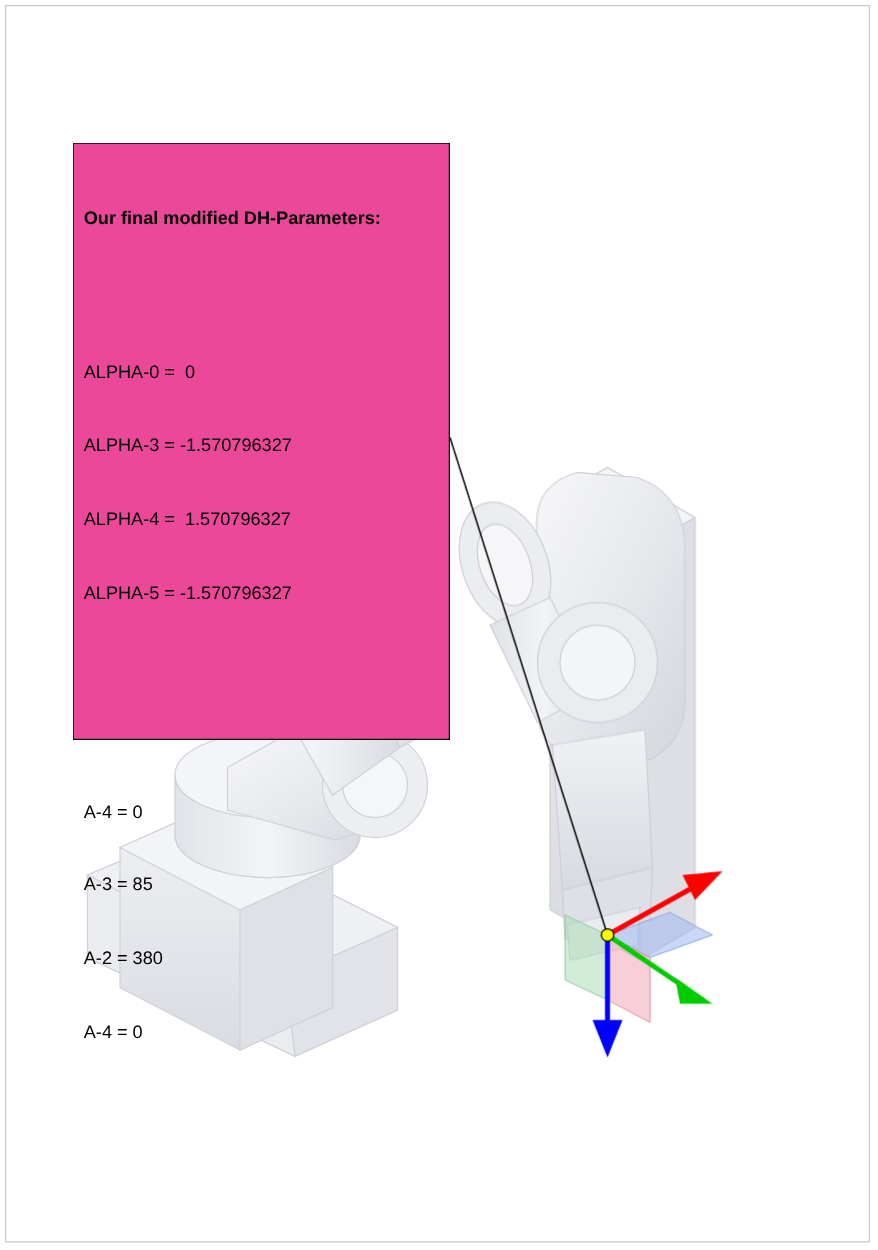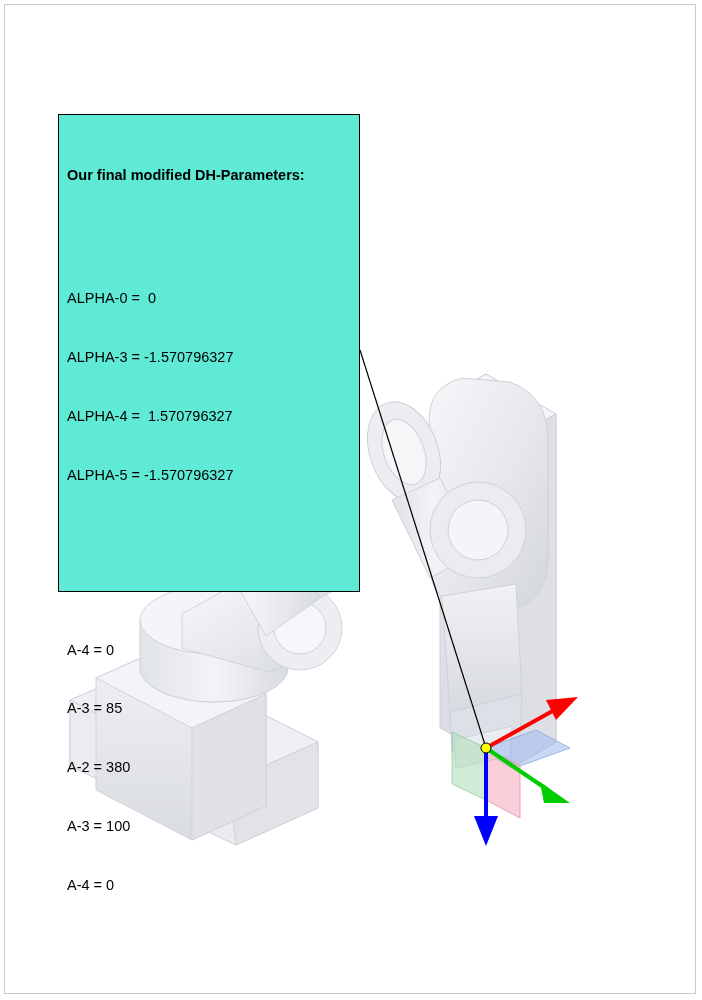--- a/index.html
+++ b/index.html
@@ -29,21 +29,21 @@
     box-sizing: border-box;
     pointer-events: none;
   }
   
   #callout {
     position: absolute;
     left: 58px;
     top: 114px;
     width: 302px;
     height: 478px;
-    background: #5eead4;
+    background: #ec4899;
     border: 1px solid #000000;
     box-sizing: border-box;
     padding: 12px 0 0 8px;
     font-size: 14.5px;
     line-height: 19.6px;
     color: #000000;
     white-space: pre;
   }
   #callout .title {
     font-weight: bold;
@@ -165,21 +165,20 @@
   <span class="gap-lg"></span>
   <span class="block">ALPHA-0 =  0</span>
   <span class="block">ALPHA-3 = -1.570796327</span>
   <span class="block">ALPHA-4 =  1.570796327</span>
   <span class="block">ALPHA-5 = -1.570796327</span>
   <span class="gap-lg"></span>
   <span class="gap-sm"></span>
   <span class="block">A-4 = 0</span>
   <span class="block">A-3 = 85</span>
   <span class="block">A-2 = 380</span>
-  <span class="block">A-3 = 100</span>
   <span class="block">A-4 = 0</span>
   
   
   
   
   
   
   
   
 </div>

